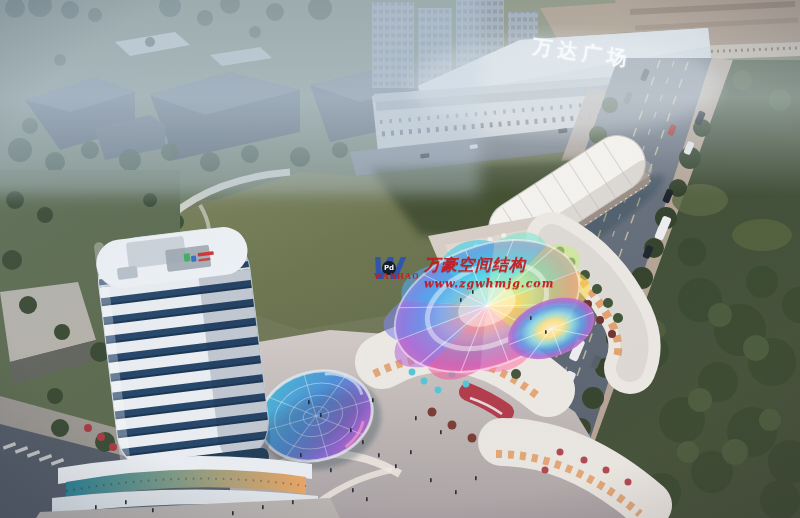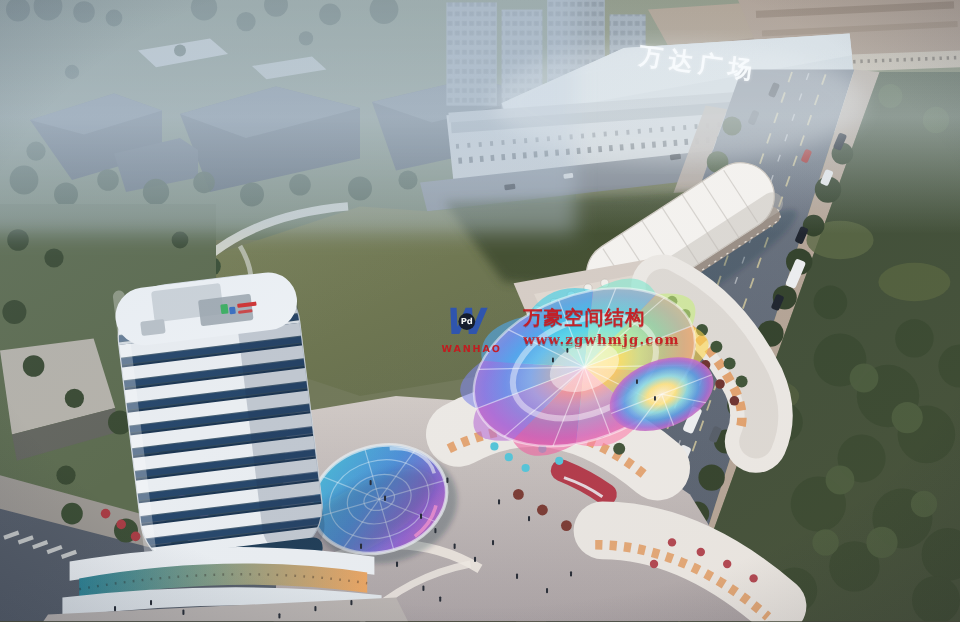--- a/index.html
+++ b/index.html
@@ -10,23 +10,23 @@
     font-size:20px;font-weight:600;letter-spacing:5px;color:rgba(248,251,253,.95);
     transform:rotate(7.5deg);text-shadow:0 0 3px rgba(255,255,255,.45);}
   .wm{position:absolute;left:366px;top:255px;display:flex;align-items:flex-start;
       opacity:.93;pointer-events:none;}
   .wm-logo{position:relative;width:54px;height:44px;}
   .wm-w{position:absolute;left:6px;top:-4px;font-size:30px;font-weight:800;
         color:#2b53b5;font-style:italic;letter-spacing:-2px;}
   .wm-badge{position:absolute;left:16px;top:6px;width:14px;height:14px;border-radius:50%;
         background:#0f172a;color:#fff;font-size:7px;font-weight:700;line-height:14px;
         text-align:center;}
-  .wm-name{position:absolute;left:0px;top:31px;width:54px;text-align:center;
-        font-size:8px;font-weight:700;color:#c8161c;letter-spacing:1.5px;}
-  .wm-text{margin-left:16px;color:#c8161c;}
+  .wm-name{position:absolute;left:0px;top:17px;width:54px;text-align:right;
+        font-size:8px;font-weight:700;color:#c8161c;letter-spacing:1.5px;font-family:Liberation Serif, serif;}
+  .wm-text{margin-left:4px;color:#c8161c;font-style:italic;}
   .wm-line1{font-size:16px;font-weight:800;letter-spacing:1px;
         text-shadow:0 1px 0 rgba(120,0,0,.35);}
   .wm-line2{font-family:"DejaVu Serif","Liberation Serif",serif;font-size:11px;
         font-weight:700;letter-spacing:1px;margin-top:1px;
         text-shadow:0 1px 0 rgba(120,0,0,.35);}
 </style>
 </head>
 <body>
 
 <div id="stage">

